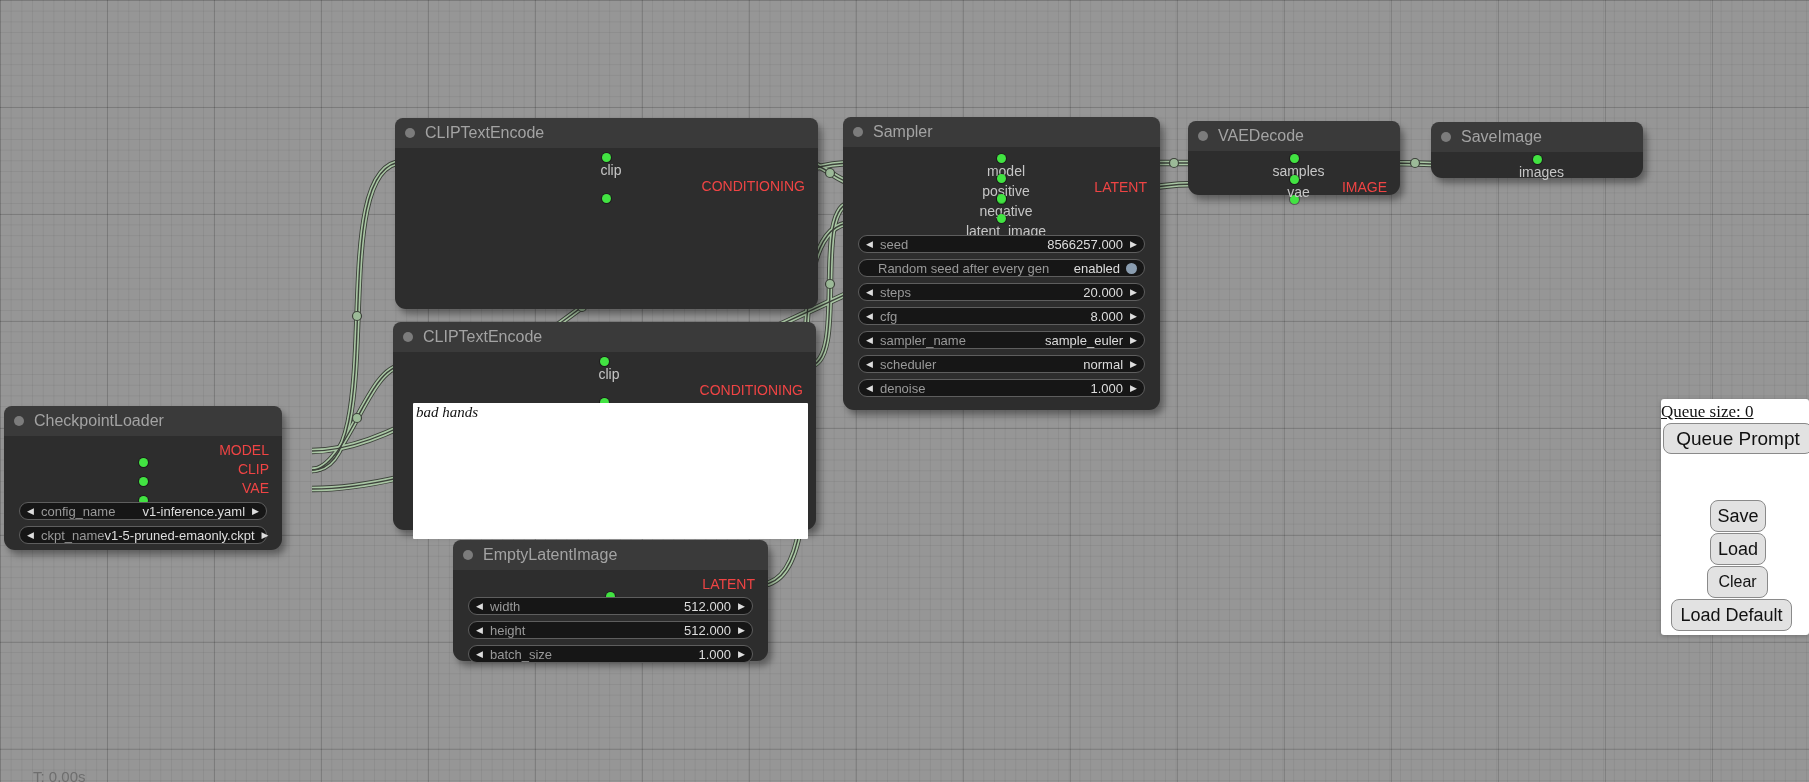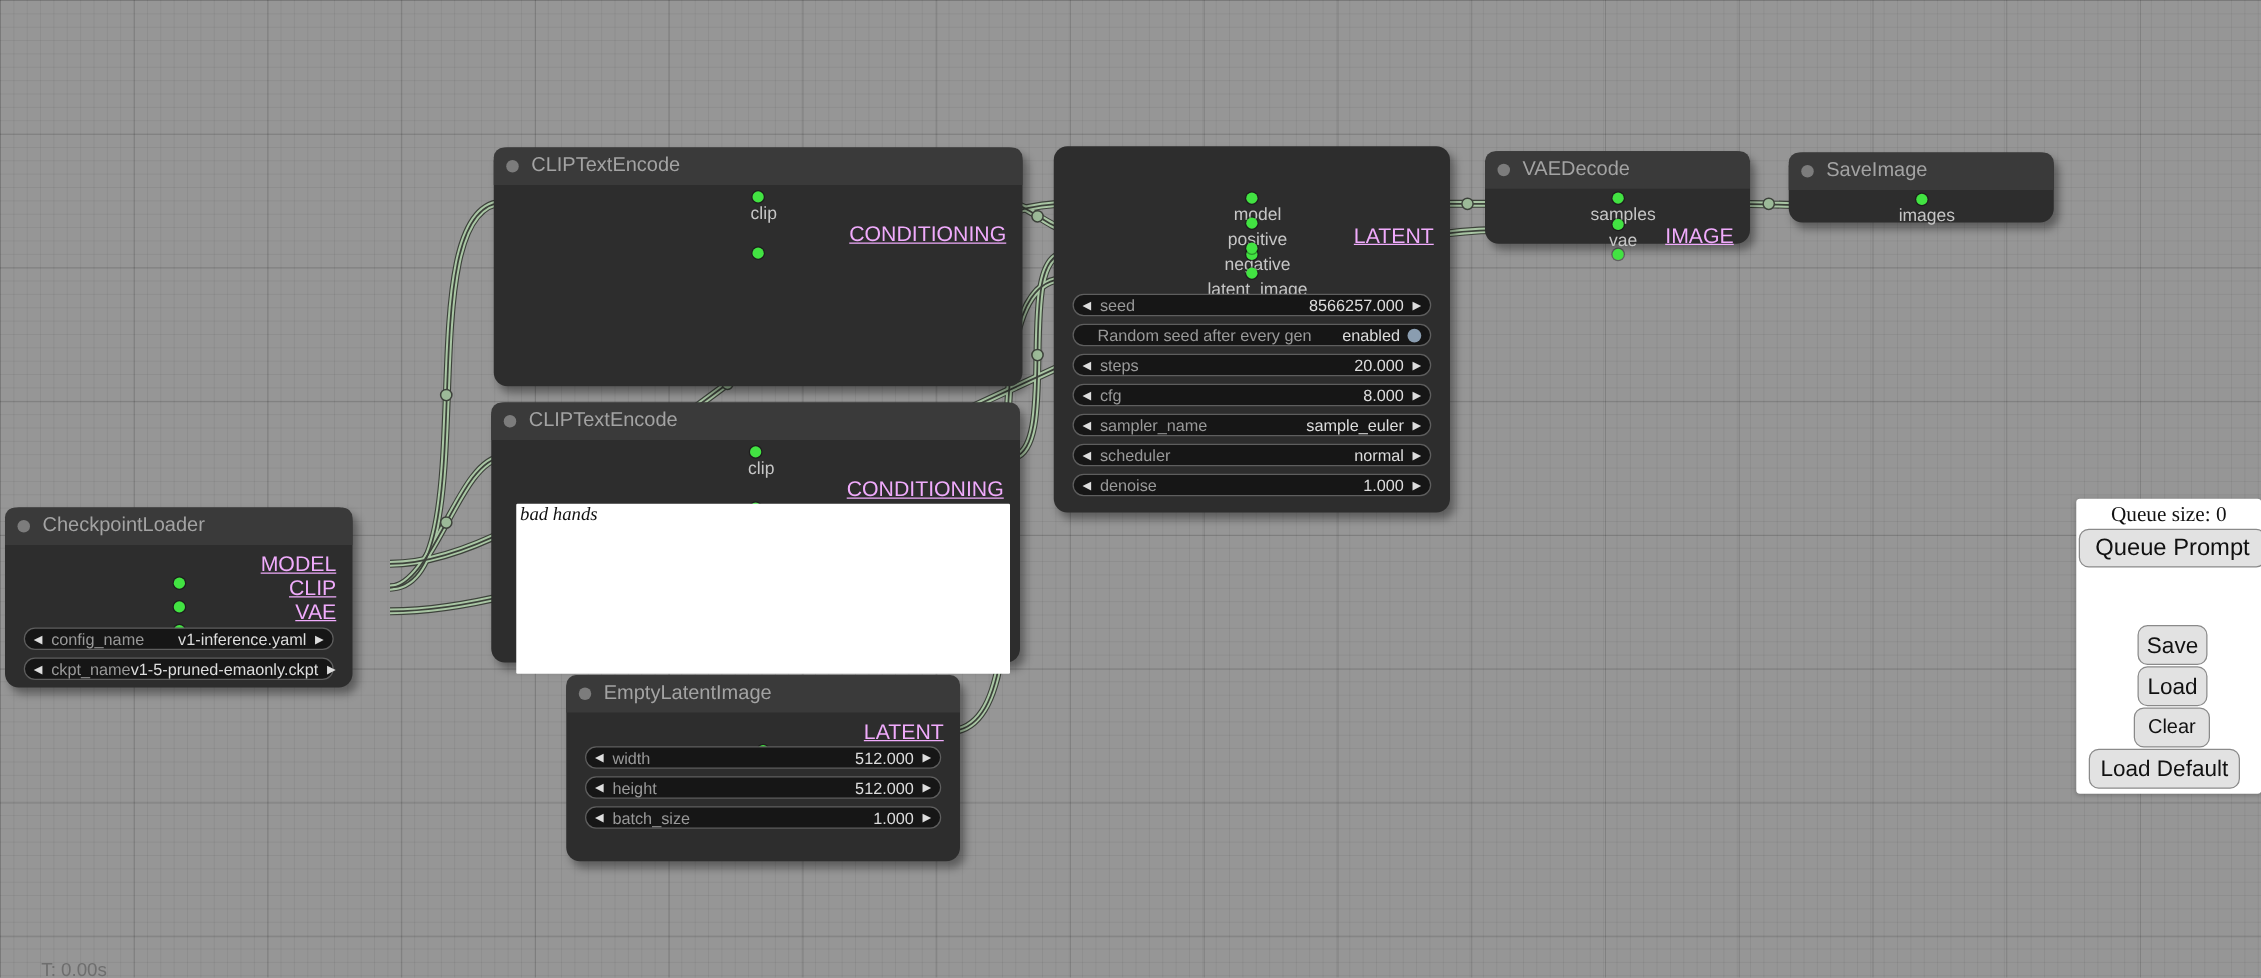--- a/index.html
+++ b/index.html
@@ -26,21 +26,21 @@
   }
   .ntitle{
     position:absolute;left:0;top:0;right:0;height:30px;background:#3a3a3a;
     border-radius:8px 8px 0 0;display:flex;align-items:center;
   }
   .tdot{width:10px;height:10px;border-radius:50%;background:#7c7c7c;margin-left:10px;flex:none;}
   .tlabel{color:#a3a3a3;font-size:16px;margin-left:10px;white-space:nowrap;}
   .iorow{position:absolute;left:4px;right:4px;height:18px;display:flex;align-items:center;flex-direction:column;}
   .pdot{width:9px;height:9px;border-radius:50%;background:#42e342;flex:none;box-shadow:0 0 0 1px rgba(0,0,0,0.35);}
   .inlabel{color:#c6c6c6;font-size:14px;margin-left:9px;white-space:nowrap;}
-  .outlabel{color:#f0abfc;font-size:17px;margin-right:9px;margin-left:auto;white-space:nowrap;text-decoration:underline;}
+  .outlabel{color:#ef4444;font-size:14px;margin-right:9px;margin-left:auto;white-space:nowrap;}
   .pill{
     position:absolute;left:15px;right:15px;height:18px;border-radius:9px;
     background:#161616;border:1px solid #5e5e5e;display:flex;align-items:center;
     padding:0 7px;box-sizing:border-box;font-size:13px;
   }
   .arrow{color:#dddddd;font-size:9px;flex:none;line-height:18px;}
   .wlabel{color:#999999;margin-left:7px;white-space:nowrap;}
   .wvalue{color:#dddddd;margin-left:auto;white-space:nowrap;}
   .arrow.r{margin-left:7px;}
   .pill.toggle .wlabel{margin-left:12px;}
@@ -50,22 +50,22 @@
     font-family:"Liberation Serif",serif;font-size:15px;color:#111;padding:1px 3px;
     box-sizing:border-box;outline:none;border-radius:1px;
   }
   .timer{position:absolute;left:33px;top:768px;font-size:15px;color:#6e6e6e;}
 
   .menu{
     position:absolute;left:1661px;top:399px;width:148px;height:236px;background:#ffffff;
     border-radius:3px;box-shadow:0 1px 4px rgba(0,0,0,0.25);
   }
   .qsize{
-    position:absolute;top:3px;left:0;right:0;text-align:center;
-    font-family:"Liberation Serif",serif;font-size:17px;color:#111;
+    position:absolute;top:3px;left:0;right:0;text-align:left;
+    font-family:"Liberation Serif",serif;font-size:17px;color:#111;text-decoration:underline;
   }
   .menu button{
     position:absolute;background:#e2e2e2;border:1px solid #8a8a8a;border-radius:8px;
     font-family:"Liberation Sans",sans-serif;color:#111;cursor:pointer;padding:0;
   }
   .qprompt{left:2px;top:24px;width:150px;height:31px;font-size:19px;}
   .btn-save{left:49px;top:101px;width:56px;height:32px;font-size:18px;}
   .btn-load{left:49px;top:134px;width:56px;height:32px;font-size:18px;}
   .btn-clear{left:46px;top:167px;width:61px;height:32px;font-size:16px;}
   .btn-loaddefault{left:10px;top:200px;width:121px;height:32px;font-size:18px;}
@@ -182,21 +182,21 @@
   </div>
   <div class="iorow" style="top:35px">
     <span class="pdot"></span>
     <span class="inlabel">clip</span>
     <span class="outlabel">CONDITIONING</span>
     <span class="pdot"></span>
   </div>
   <textarea class="prompt" style="top: 81px; height: 136px; font-style: italic;" spellcheck="false">bad hands</textarea>
 </div>
 
-<div class="node" style="left:453px;top:540px;width:315px;height:149px">
+<div class="node" style="left:453px;top:540px;width:315px;height:121px">
   <div class="ntitle">
     <span class="tdot"></span>
     <span class="tlabel">EmptyLatentImage</span>
   </div>
   <div class="iorow" style="top:36px">
     <span class="outlabel">LATENT</span>
     <span class="pdot"></span>
   </div>
   <div class="pill" style="top:57px">
     <span class="arrow">◀</span>
@@ -212,20 +212,24 @@
   </div>
   <div class="pill" style="top:105px">
     <span class="arrow">◀</span>
     <span class="wlabel">batch_size</span>
     <span class="wvalue">1.000</span>
     <span class="arrow r">▶</span>
   </div>
 </div>
 
 <div class="node" style="left:843px;top:117px;width:317px;height:293px">
+  <div class="ntitle">
+    <span class="tdot"></span>
+    <span class="tlabel">Sampler</span>
+  </div>
   <div class="iorow" style="top:37px">
     <span class="pdot"></span>
     <span class="inlabel">model</span>
     <span class="outlabel">LATENT</span>
     <span class="pdot"></span>
   </div>
   <div class="iorow" style="top:57px">
     <span class="pdot"></span>
     <span class="inlabel">positive</span>
   </div>

